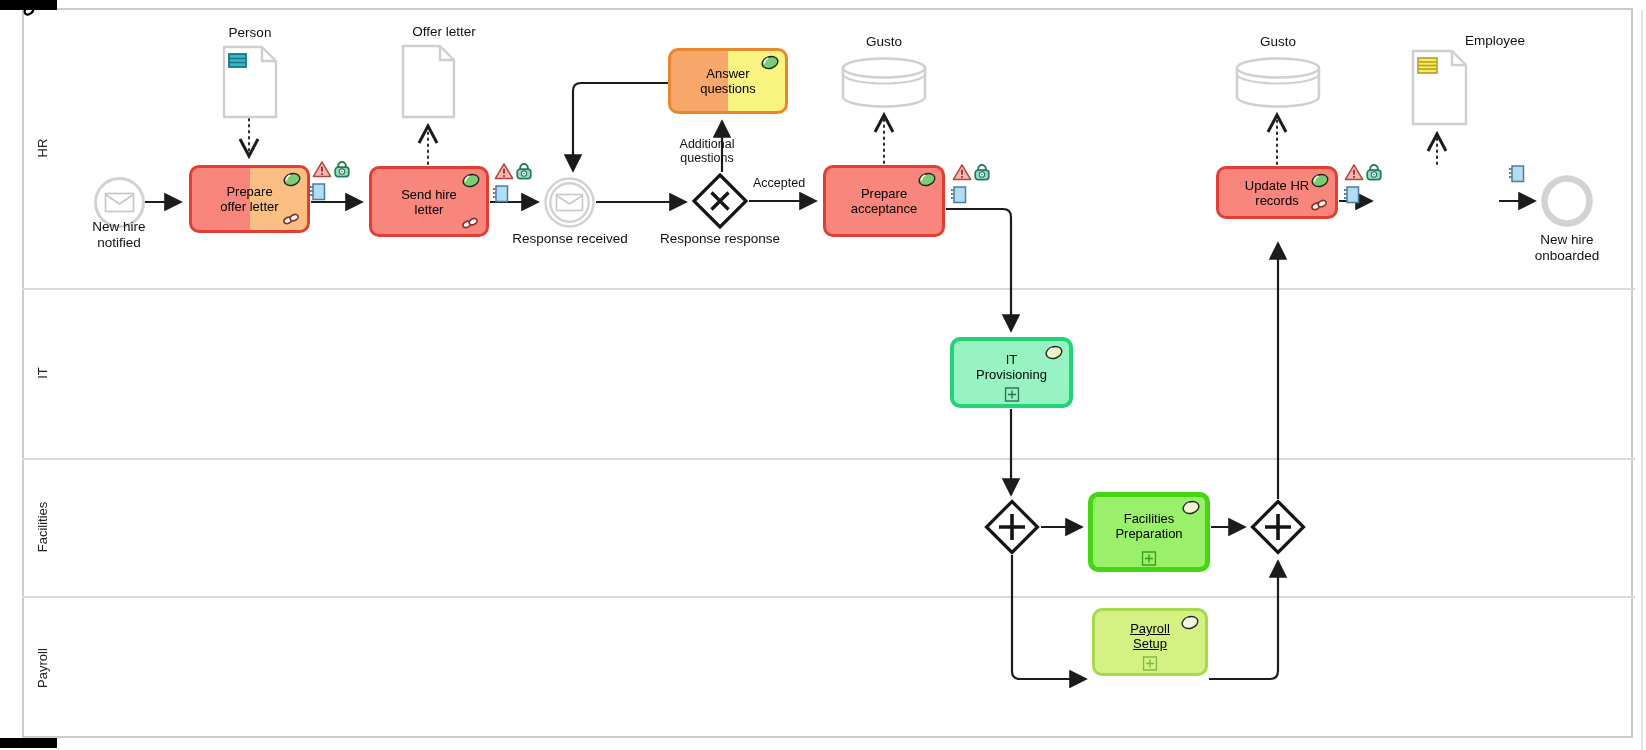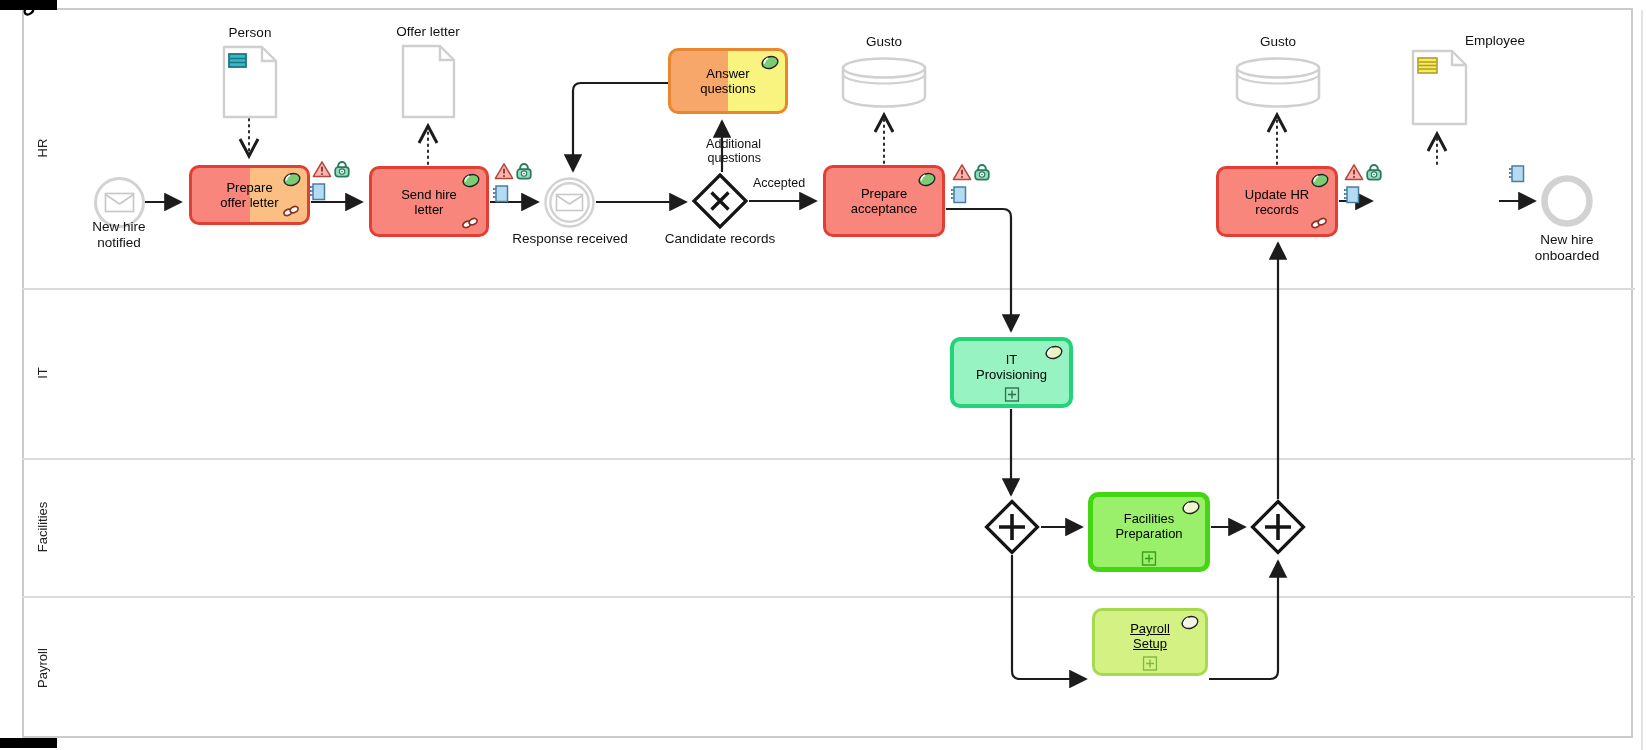--- a/index.html
+++ b/index.html
@@ -113,21 +113,21 @@
     </svg>
   </div>
   <div class="lbl" style="left:1567px;top:232px;width:96px">New hire onboarded</div>
 
   <div class="abs" style="left:691px;top:172px">
     <svg width="58" height="58" viewBox="0 0 58 58">
       <path d="M29 3 L55 29 L29 55 L3 29 Z" fill="#fff" stroke="#151515" stroke-width="3.2"></path>
       <path d="M20.5 20.5 L37.5 37.5 M37.5 20.5 L20.5 37.5" stroke="#151515" stroke-width="3.4"></path>
     </svg>
   </div>
-  <div class="lbl" style="left:720px;top:231px;width:160px">Candidate records</div>
+  <div class="lbl" style="left:720px;top:231px;width:160px">Response response</div>
 
   <div class="abs" style="left:984px;top:499px">
     <svg width="56" height="56" viewBox="0 0 56 56">
       <path d="M28 2.5 L53.5 28 L28 53.5 L2.5 28 Z" fill="#fff" stroke="#151515" stroke-width="3.2"></path>
       <path d="M28 15 V41 M15 28 H41" stroke="#151515" stroke-width="3.6"></path>
     </svg>
   </div>
   <div class="abs" style="left:1250px;top:499px">
     <svg width="56" height="56" viewBox="0 0 56 56">
       <path d="M28 2.5 L53.5 28 L28 53.5 L2.5 28 Z" fill="#fff" stroke="#151515" stroke-width="3.2"></path>
@@ -146,21 +146,21 @@
     </svg>
   </div>
   <div class="lbl" style="left:250px;top:25px;width:90px">Person</div>
 
   <div class="abs" style="left:401px;top:44px">
     <svg width="55" height="75" viewBox="0 0 55 75">
       <path d="M2 2 H39 L53 16 V73 H2 Z" fill="#fff" stroke="#cfcfcf" stroke-width="2.4" stroke-linejoin="round"></path>
       <path d="M39 2 V16 H53" fill="none" stroke="#cfcfcf" stroke-width="2.4"></path>
     </svg>
   </div>
-  <div class="lbl" style="left:428px;top:24px;width:110px">Offer letter</div>
+  <div class="lbl" style="left:444px;top:24px;width:110px">Offer letter</div>
 
   <div class="abs" style="left:1411px;top:49px">
     <svg width="57" height="77" viewBox="0 0 57 77">
       <path d="M2 2 H41 L55 16 V75 H2 Z" fill="#fff" stroke="#cfcfcf" stroke-width="2.4" stroke-linejoin="round"></path>
       <path d="M41 2 V16 H55" fill="none" stroke="#cfcfcf" stroke-width="2.4"></path>
       <g>
         <rect x="7" y="9" width="19" height="15" fill="#f6ee57" stroke="#b49a2a" stroke-width="1.6"></rect>
         <path d="M8 13 H25 M8 16.5 H25 M8 20 H25" stroke="#b49a2a" stroke-width="1.3"></path>
       </g>
     </svg>
@@ -178,21 +178,21 @@
 
   <div class="abs" style="left:1233px;top:55px">
     <svg width="90" height="56" viewBox="0 0 90 56">
       <path d="M4 13 V42 a41 9.5 0 0 0 82 0 V13" fill="#fff" stroke="#d0d0d0" stroke-width="2.6"></path>
       <ellipse cx="45" cy="13" rx="41" ry="9.5" fill="#fff" stroke="#d0d0d0" stroke-width="2.6"></ellipse>
       <path d="M4 19 a41 9.5 0 0 0 82 0" fill="none" stroke="#d0d0d0" stroke-width="2.2"></path>
     </svg>
   </div>
   <div class="lbl" style="left:1278px;top:34px;width:80px">Gusto</div>
 
-  <div class="task" style="left:189px;top:165px;width:121px;height:60px;border:3px solid #e23e34;background:linear-gradient(90deg,#f8867d 0 50%,#fbbe83 50% 100%)">
+  <div class="task" style="left:189px;top:165px;width:121px;height:68px;border:3px solid #e23e34;background:linear-gradient(90deg,#f8867d 0 50%,#fbbe83 50% 100%)">
     <span>Prepare offer letter</span>
     <span class="inner-icon" style="right:5px;top:3px">
       <svg width="20" height="17" viewBox="0 0 20 17">
           <g transform="rotate(-18 10 8.5)">
             <ellipse cx="10" cy="8.5" rx="8" ry="5.8" fill="#7ccc74" stroke="#222" stroke-width="1.4"></ellipse>
             <path d="M4.5 7 A7 5 0 0 1 9 3.8" stroke="#fff" stroke-width="1.8" fill="none" stroke-linecap="round" opacity="0.9"></path>
           </g>
         </svg>
     </span>
     <span class="inner-icon" style="right:7px;bottom:4px">
@@ -242,21 +242,21 @@
     <span class="inner-icon" style="right:5px;top:3px">
       <svg width="20" height="17" viewBox="0 0 20 17">
           <g transform="rotate(-18 10 8.5)">
             <ellipse cx="10" cy="8.5" rx="8" ry="5.8" fill="#7ccc74" stroke="#222" stroke-width="1.4"></ellipse>
             <path d="M4.5 7 A7 5 0 0 1 9 3.8" stroke="#fff" stroke-width="1.8" fill="none" stroke-linecap="round" opacity="0.9"></path>
           </g>
         </svg>
     </span>
   </div>
 
-  <div class="task" style="left:1216px;top:166px;width:122px;height:71px;border:3px solid #e23e34;background:#f8867d">
+  <div class="task" style="left:1216px;top:166px;width:122px;height:53px;border:3px solid #e23e34;background:#f8867d">
     <span>Update HR records</span>
     <span class="inner-icon" style="right:5px;top:3px">
       <svg width="20" height="17" viewBox="0 0 20 17">
           <g transform="rotate(-18 10 8.5)">
             <ellipse cx="10" cy="8.5" rx="8" ry="5.8" fill="#7ccc74" stroke="#222" stroke-width="1.4"></ellipse>
             <path d="M4.5 7 A7 5 0 0 1 9 3.8" stroke="#fff" stroke-width="1.8" fill="none" stroke-linecap="round" opacity="0.9"></path>
           </g>
         </svg>
     </span>
     <span class="inner-icon" style="right:7px;bottom:4px">
@@ -418,15 +418,15 @@
 
   <div class="abs" style="left:1508px;top:164px">
       <svg width="17" height="19" viewBox="0 0 17 19">
         <rect x="4" y="2" width="11.5" height="15.5" fill="#b3dcf2" stroke="#4b7d9e" stroke-width="1.5"></rect>
         <path d="M4 5 h-2.4 M4 9 h-2.4 M4 13 h-2.4" stroke="#4b7d9e" stroke-width="1.4"></path>
         <path d="M1.6 4 v2 M1.6 8 v2 M1.6 12 v2" stroke="#4b7d9e" stroke-width="1.2"></path>
       </svg>
     </div>
 
   <div class="flowlbl" style="left:753px;top:176px">Accepted</div>
-  <div class="flowlbl" style="left:691px;top:137px;width:70px;text-align:right">Additional questions</div>
+  <div class="flowlbl" style="left:672px;top:137px;width:70px;text-align:center">Additional questions</div>
 
 </div>
 
 </body></html>

